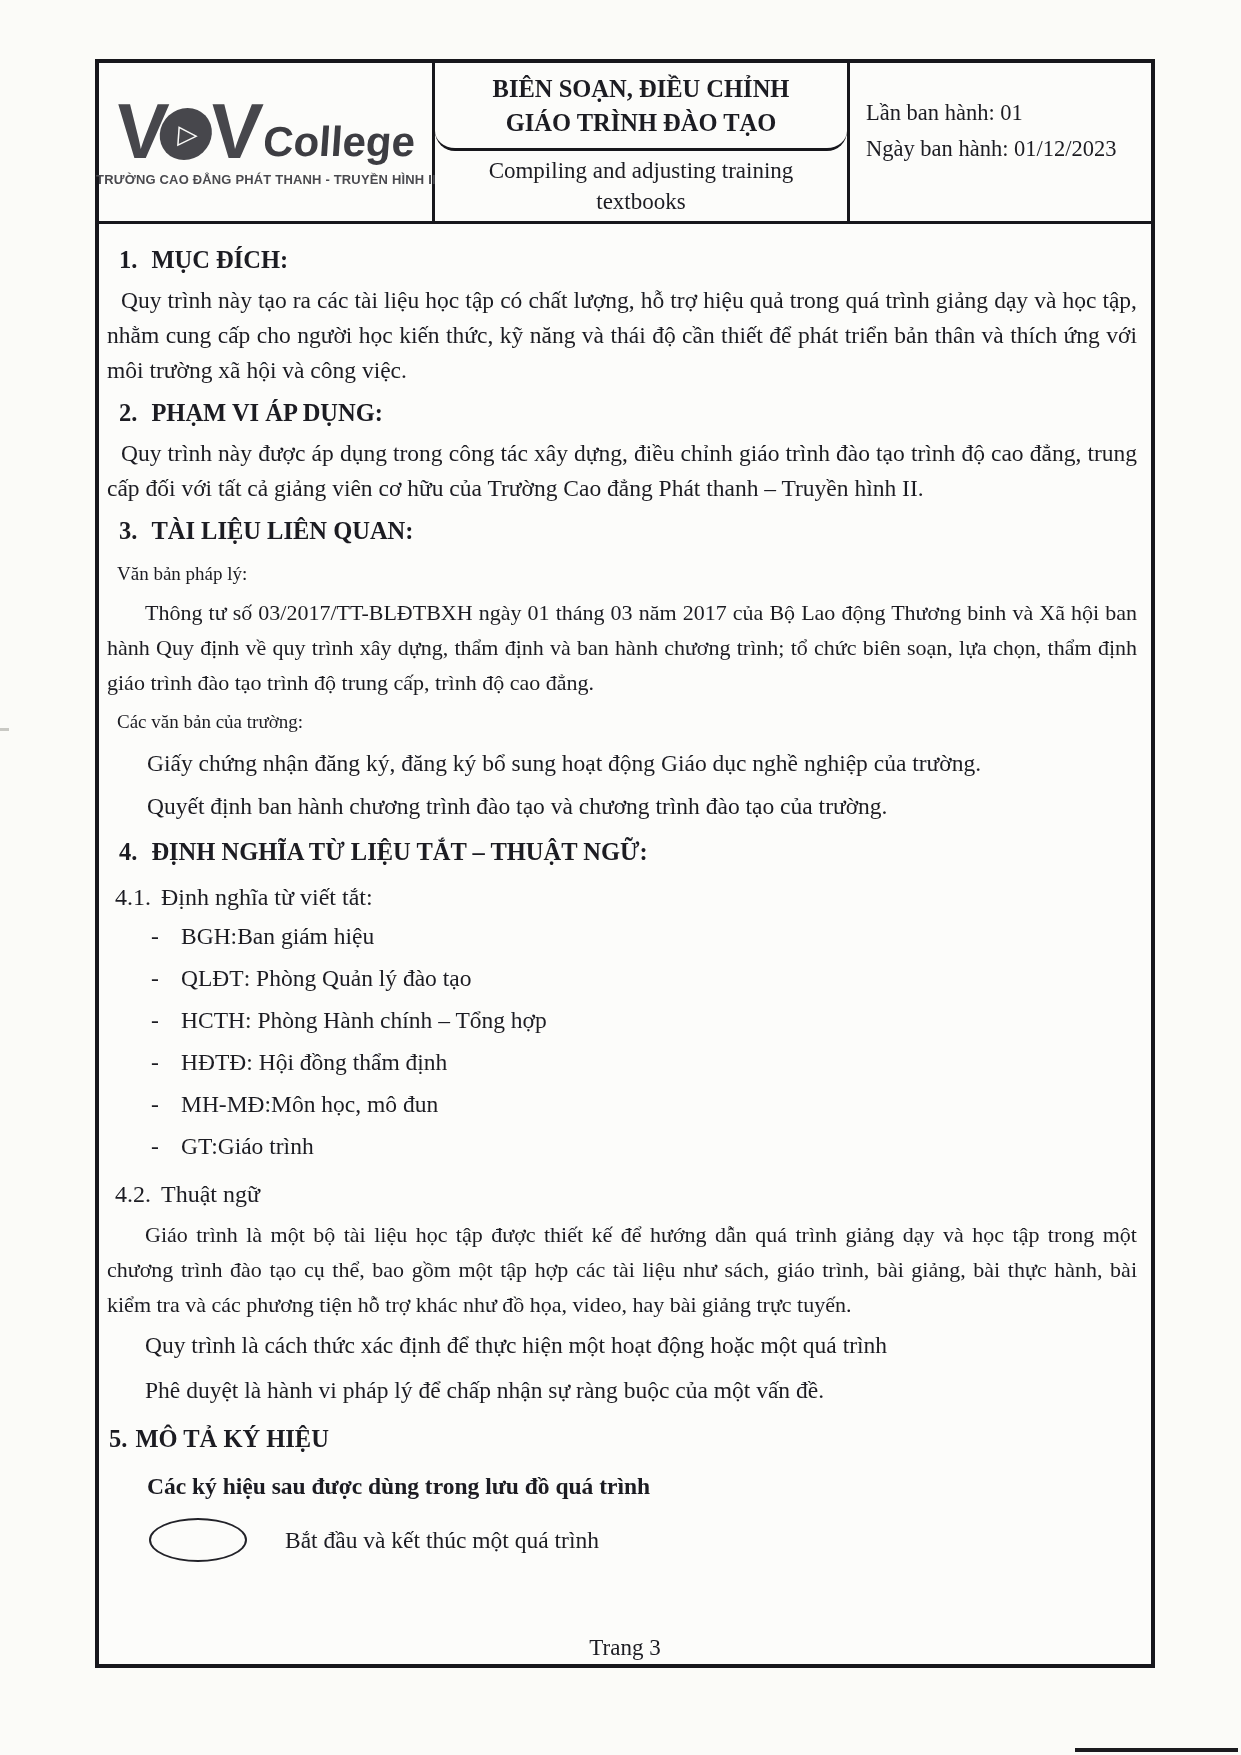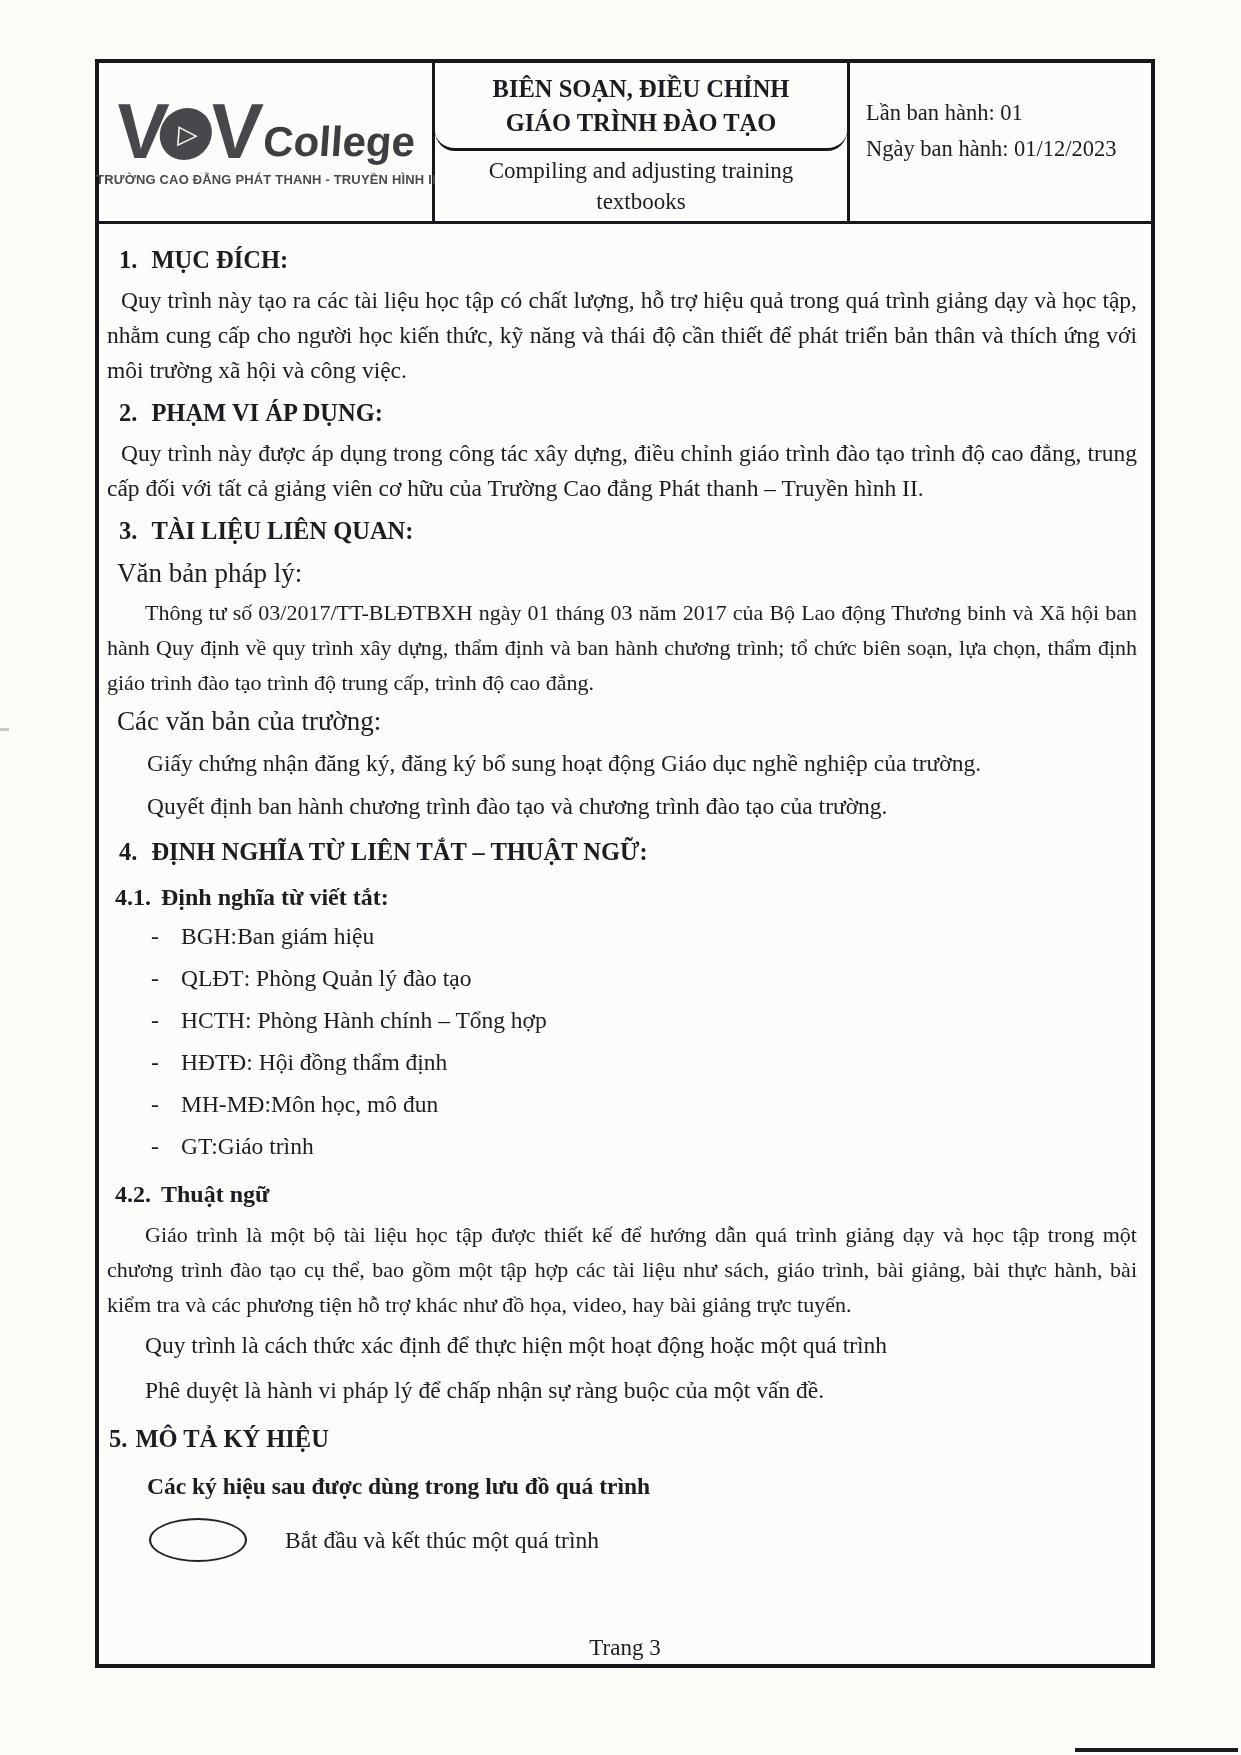--- a/index.html
+++ b/index.html
@@ -55,25 +55,25 @@
     flex:1;display:flex;flex-direction:column;align-items:center;justify-content:center;
     font-size:23px;line-height:31px;
   }
   .h-col3{flex:1;box-sizing:border-box;padding:32px 6px 0 16px;font-size:22.5px;line-height:36px;}
   
   .doc-body{flex:1;display:flex;flex-direction:column;padding:12px 14px 0 8px;box-sizing:border-box;}
   .heading,.heading5{font-weight:700;font-size:24.5px;line-height:34px;margin:7px 0 5px 0;padding-left:12px;}
   .heading5{padding-left:2px;margin-top:9px;}
   .heading .num{margin-right:14px;}
   .heading5 .num{margin-right:8px;}
-  .subheading{font-weight:700;font-size:24px;line-height:34px;margin:6px 0 5px 0;padding-left:8px;}
+  .subheading{font-weight:400;font-size:24px;line-height:34px;margin:6px 0 5px 0;padding-left:8px;}
   .subheading .num{margin-right:10px;}
   .para{font-size:23.5px;line-height:35px;text-align:justify;text-indent:14px;margin:1px 0;}
   .para-ind{font-size:22px;line-height:35px;text-align:justify;text-indent:38px;margin:1px 0;}
-  .line0{font-size:27px;line-height:35px;padding-left:10px;margin:3px 0;}
+  .line0{font-size:19px;line-height:35px;padding-left:10px;margin:3px 0;}
   .line1{font-size:23.5px;line-height:35px;padding-left:40px;margin:4px 0;}
   .leadline{font-size:23.5px;line-height:35px;padding-left:38px;margin:5px 0;}
   .boldline{font-weight:700;font-size:23.5px;line-height:35px;padding-left:40px;margin:8px 0 4px 0;}
   .bullet{font-size:23.5px;line-height:34px;padding-left:44px;margin:0 0 8px 0;display:flex;}
   .bullet .dash{width:30px;flex:0 0 30px;}
   .bullet b{white-space:pre;}
   .symbol-row{display:flex;align-items:center;padding-left:42px;margin-top:10px;}
   .ellipse{
     width:98px;height:44px;border:2.5px solid #222228;border-radius:50%;
     flex:0 0 98px;box-sizing:border-box;
@@ -122,21 +122,21 @@
       <div class="heading"><span class="num">1.</span><span>MỤC ĐÍCH:</span></div>
       <div class="para">Quy trình này tạo ra các tài liệu học tập có chất lượng, hỗ trợ hiệu quả trong quá trình giảng dạy và học tập, nhằm cung cấp cho người học kiến thức, kỹ năng và thái độ cần thiết để phát triển bản thân và thích ứng với môi trường xã hội và công việc.</div>
       <div class="heading"><span class="num">2.</span><span>PHẠM VI ÁP DỤNG:</span></div>
       <div class="para">Quy trình này được áp dụng trong công tác xây dựng, điều chỉnh giáo trình đào tạo trình độ cao đẳng, trung cấp đối với tất cả giảng viên cơ hữu của Trường Cao đẳng Phát thanh – Truyền hình II.</div>
       <div class="heading"><span class="num">3.</span><span>TÀI LIỆU LIÊN QUAN:</span></div>
       <div class="line0">Văn bản pháp lý:</div>
       <div class="para-ind">Thông tư số 03/2017/TT-BLĐTBXH ngày 01 tháng 03 năm 2017 của Bộ Lao động Thương binh và Xã hội ban hành Quy định về quy trình xây dựng, thẩm định và ban hành chương trình; tổ chức biên soạn, lựa chọn, thẩm định giáo trình đào tạo trình độ trung cấp, trình độ cao đẳng.</div>
       <div class="line0">Các văn bản của trường:</div>
       <div class="line1">Giấy chứng nhận đăng ký, đăng ký bổ sung hoạt động Giáo dục nghề nghiệp của trường.</div>
       <div class="line1">Quyết định ban hành chương trình đào tạo và chương trình đào tạo của trường.</div>
-      <div class="heading"><span class="num">4.</span><span>ĐỊNH NGHĨA TỪ LIÊN TẮT – THUẬT NGỮ:</span></div>
+      <div class="heading"><span class="num">4.</span><span>ĐỊNH NGHĨA TỪ LIỆU TẮT – THUẬT NGỮ:</span></div>
       <div class="subheading"><span class="num">4.1.</span><span>Định nghĩa từ viết tắt:</span></div>
       <div class="bullet"><span class="dash">-</span><b>BGH:</b> Ban giám hiệu</div>
       <div class="bullet"><span class="dash">-</span><b>QLĐT</b>: Phòng Quản lý đào tạo</div>
       <div class="bullet"><span class="dash">-</span><b>HCTH</b>: Phòng Hành chính – Tổng hợp</div>
       <div class="bullet"><span class="dash">-</span><b>HĐTĐ</b>: Hội đồng thẩm định</div>
       <div class="bullet"><span class="dash">-</span><b>MH-MĐ:</b> Môn học, mô đun</div>
       <div class="bullet"><span class="dash">-</span><b>GT:</b> Giáo trình</div>
       <div class="subheading"><span class="num">4.2.</span><span>Thuật ngữ</span></div>
       <div class="para-ind"><b>Giáo trình</b> là một bộ tài liệu học tập được thiết kế để hướng dẫn quá trình giảng dạy và học tập trong một chương trình đào tạo cụ thể, bao gồm một tập hợp các tài liệu như sách, giáo trình, bài giảng, bài thực hành, bài kiểm tra và các phương tiện hỗ trợ khác như đồ họa, video, hay bài giảng trực tuyến.</div>
       <div class="leadline"><b>Quy trình</b> là cách thức xác định để thực hiện một hoạt động hoặc một quá trình</div>

